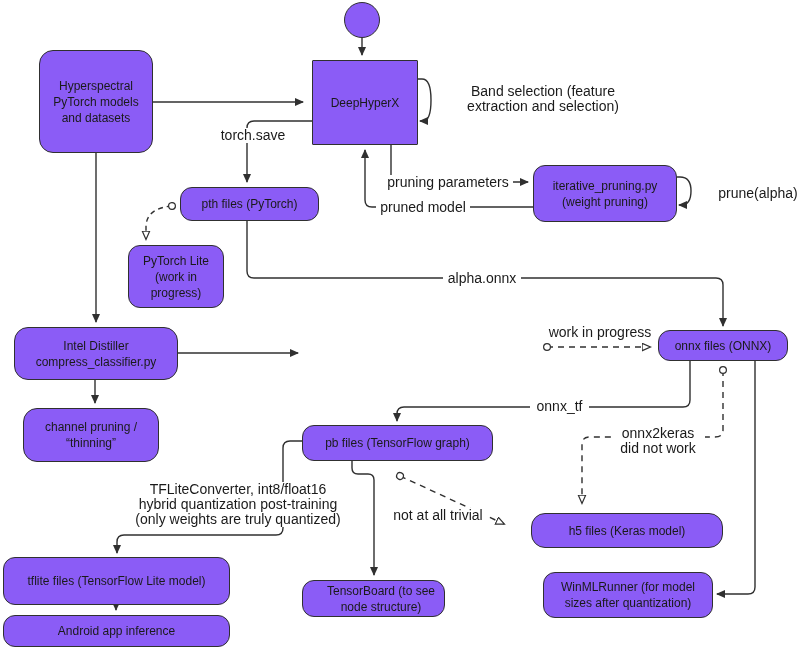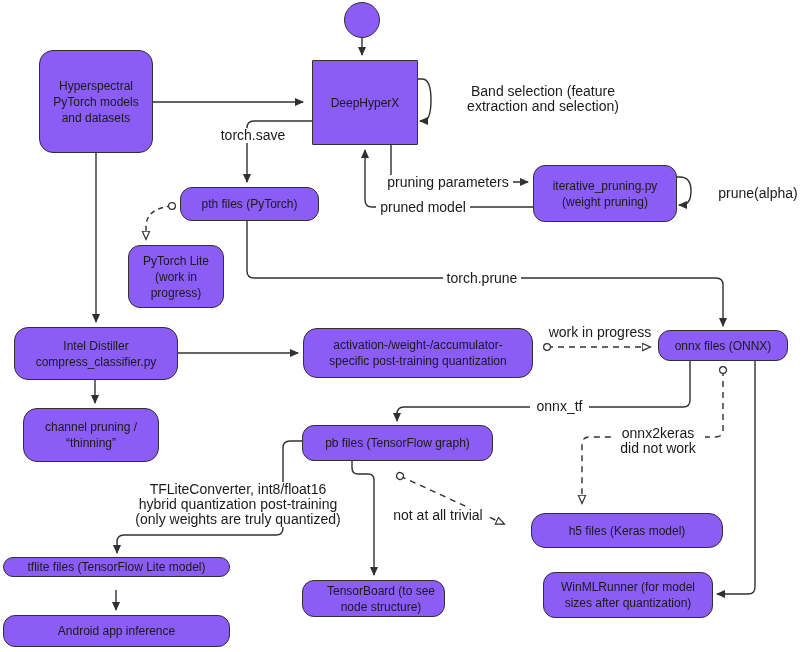--- a/index.html
+++ b/index.html
@@ -103,24 +103,20 @@
   <div class="node r14" style="left:14px;top:327px;width:164px;height:53px;">
     <span>Intel Distiller
 compress_classifier.py</span>
   </div>
 
   <div class="node r12" style="left:533px;top:165px;width:144px;height:57px;">
     <span>iterative_pruning.py
 (weight pruning)</span>
   </div>
 
-  <div class="node r14" style="left:303px;top:328px;width:230px;height:50px;">
-    <span>activation-/weight-/accumulator-
-specific post-training quantization</span>
-  </div>
 
   <div class="node r14" style="left:23px;top:408px;width:136px;height:54px;">
     <span>channel pruning /
 “thinning”</span>
   </div>
 
   <div class="node r12" style="left:658px;top:330px;width:130px;height:31px;text-align:right;">
     <span>onnx files (ONNX)</span>
   </div>
 
@@ -130,40 +126,40 @@
 
   <div class="node r14" style="left:531px;top:513px;width:192px;height:35px;">
     <span>h5 files (Keras model)</span>
   </div>
 
   <div class="node r12" style="left:302px;top:580px;width:143px;height:37px;padding-left:15px;">
     <span>TensorBoard (to see
 node structure)</span>
   </div>
 
-  <div class="node r12" style="left:3px;top:557px;width:227px;height:20px;">
+  <div class="node r12" style="left:3px;top:557px;width:227px;height:48px;">
     <span>tflite files (TensorFlow Lite model)</span>
   </div>
 
   <div class="node r12" style="left:3px;top:615px;width:227px;height:32px;">
     <span>Android app inference</span>
   </div>
 
   <div class="node r12" style="left:543px;top:572px;width:170px;height:46px;">
     <span>WinMLRunner (for model
 sizes after quantization)</span>
   </div>
 
   <div class="lbl" style="left:448px;top:84px;width:188px;">Band selection (feature
 extraction and selection)</div>
   <div class="lbl" style="left:217px;top:128px;width:70px;">torch.save</div>
   <div class="lbl" style="left:383px;top:175px;width:128px;">pruning parameters</div>
   <div class="lbl" style="left:376px;top:200px;width:92px;">pruned model</div>
   <div class="lbl" style="left:713px;top:186px;width:88px;">prune(alpha)</div>
-  <div class="lbl" style="left:443px;top:271px;width:76px;">torch.prune</div>
+  <div class="lbl" style="left:443px;top:271px;width:76px;">alpha.onnx</div>
   <div class="lbl" style="left:545px;top:325px;width:108px;">work in progress</div>
   <div class="lbl" style="left:530px;top:399px;width:57px;">onnx_tf</div>
   <div class="lbl" style="left:611px;top:426px;width:92px;">onnx2keras
 did not work</div>
   <div class="lbl" style="left:387px;top:508px;width:100px;">not at all trivial</div>
   <div class="lbl" style="left:127px;top:482px;width:220px;">TFLiteConverter, int8/float16
 hybrid quantization post-training
 (only weights are truly quantized)</div>
 
 </div>

